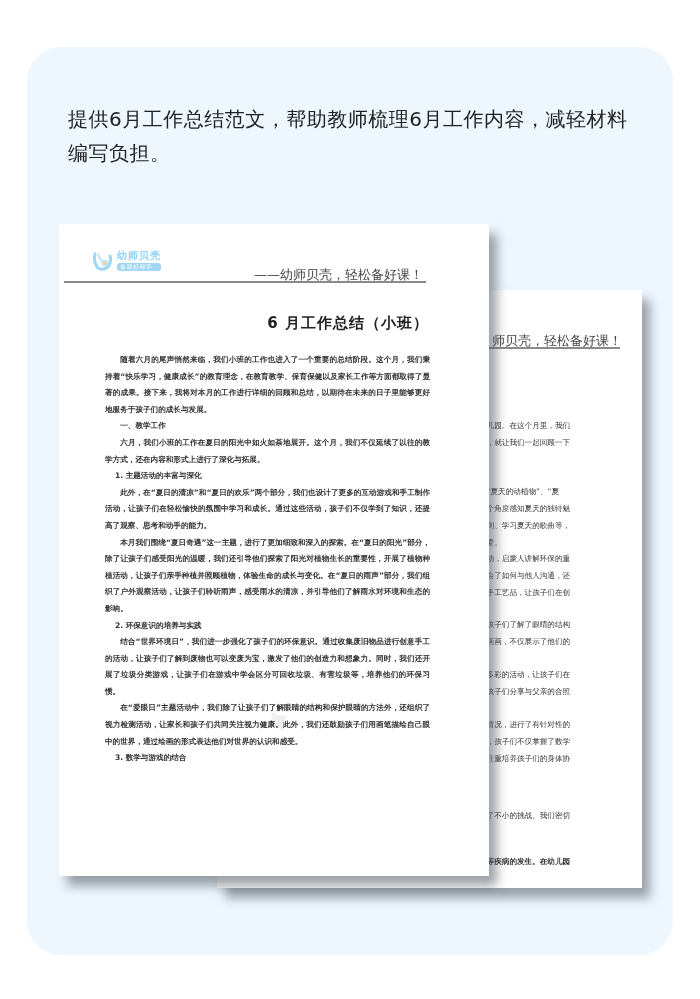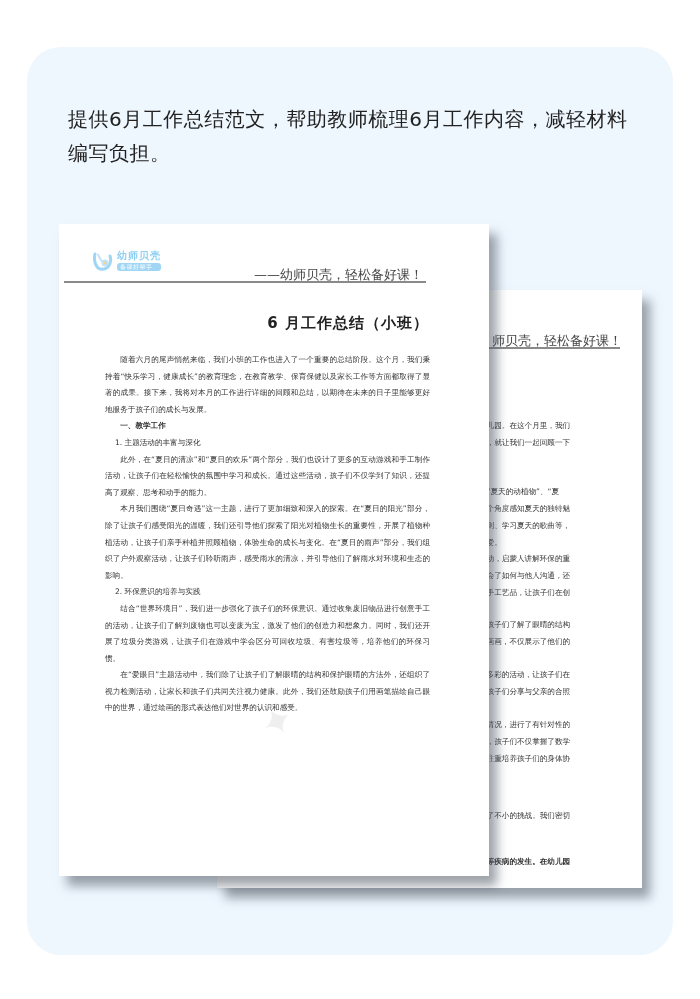--- a/index.html
+++ b/index.html
@@ -26,21 +26,21 @@
   .logo { position: absolute; left: 33px; top: 24px; height: 26px; display: flex; align-items: center; gap: 3px; }
   .logo-mark { width: 22px; height: 22px; position: relative; }
   .logo-text { display: flex; flex-direction: column; line-height: 1; }
   .logo-name { font-size: 10px; font-weight: bold; color: #8fd0f3; letter-spacing: 1px; }
   .logo-sub { margin-top: 2px; font-size: 6px; color: #fff; background: #9fd6f5; border-radius: 3px; padding: 1px 3px; letter-spacing: 0.5px; }
   .slogan { position: absolute; right: 66px; top: 42px; font-size: 13px; color: #444; }
   .rule { position: absolute; left: 5px; right: 63px; top: 57px; height: 2px; background: #8a8a8a; }
 
   .doc-title { position: absolute; left: 0; right: 60px; top: 90px; text-align: right; font-size: 15px; font-weight: bold; color: #222; letter-spacing: 1px; }
   .doc-body { position: absolute; left: 46px; width: 325px; top: 128px; font-size: 7.6px; line-height: 16.6px; color: #333; }
-  .doc-body p { margin: 0; text-indent: 2em; text-align: justify; }
+  .doc-body p { margin: 0; text-indent: 2em; text-align: justify; font-weight: bold; }
   .doc-body p.h { font-weight: bold; }
   .doc-body p.h2 { text-indent: 1.3em; }
 
   
   .back .slogan { right: 20px; top: 42px; padding-left: 30px; }
   .back .rule { left: 0; right: 22px; top: 57px; }
   .back .paren { position: absolute; left: 262px; top: 87px; font-size: 15px; font-weight: bold; color: #222; }
   .back-line { position: absolute; left: 262px; font-size: 7.6px; color: #333; white-space: nowrap; }
 
   .watermark { position: absolute; left: 215px; top: 440px; width: 150px; height: 130px; opacity: 0.06; transform: rotate(-30deg); font-size: 40px; font-weight: bold; color: #000; }
@@ -92,21 +92,23 @@
       <span class="logo-name">幼师贝壳</span>
       <span class="logo-sub">备课好帮手</span>
     </div>
   </div>
   <div class="slogan">——幼师贝壳，轻松备好课！</div>
   <div class="rule"></div>
   <div class="doc-title">6 月工作总结（小班）</div>
   <div class="doc-body" id="doc-body">
       <p class="">随着六月的尾声悄然来临，我们小班的工作也进入了一个重要的总结阶段。这个月，我们秉持着“快乐学习，健康成长”的教育理念，在教育教学、保育保健以及家长工作等方面都取得了显著的成果。接下来，我将对本月的工作进行详细的回顾和总结，以期待在未来的日子里能够更好地服务于孩子们的成长与发展。</p>
       <p class="h">一、教学工作</p>
+      <p class="">六月，我们小班的工作在夏日的阳光中如火如荼地展开。这个月，我们不仅延续了以往的教学方式，还在内容和形式上进行了深化与拓展。</p>
       <p class="h2">1. 主题活动的丰富与深化</p>
       <p class="">此外，在“夏日的清凉”和“夏日的欢乐”两个部分，我们也设计了更多的互动游戏和手工制作活动，让孩子们在轻松愉快的氛围中学习和成长。通过这些活动，孩子们不仅学到了知识，还提高了观察、思考和动手的能力。</p>
       <p class="">本月我们围绕“夏日奇遇”这一主题，进行了更加细致和深入的探索。在“夏日的阳光”部分，除了让孩子们感受阳光的温暖，我们还引导他们探索了阳光对植物生长的重要性，开展了植物种植活动，让孩子们亲手种植并照顾植物，体验生命的成长与变化。在“夏日的雨声”部分，我们组织了户外观察活动，让孩子们聆听雨声，感受雨水的清凉，并引导他们了解雨水对环境和生态的影响。</p>
       <p class="h2">2. 环保意识的培养与实践</p>
       <p class="">结合“世界环境日”，我们进一步强化了孩子们的环保意识。通过收集废旧物品进行创意手工的活动，让孩子们了解到废物也可以变废为宝，激发了他们的创造力和想象力。同时，我们还开展了垃圾分类游戏，让孩子们在游戏中学会区分可回收垃圾、有害垃圾等，培养他们的环保习惯。</p>
       <p class="">在“爱眼日”主题活动中，我们除了让孩子们了解眼睛的结构和保护眼睛的方法外，还组织了视力检测活动，让家长和孩子们共同关注视力健康。此外，我们还鼓励孩子们用画笔描绘自己眼中的世界，通过绘画的形式表达他们对世界的认识和感受。</p>
+      <p class="h2">3. 数学与游戏的结合</p>
     </div>
   <div class="watermark">✦</div>
 </div>
 
 </body></html>

